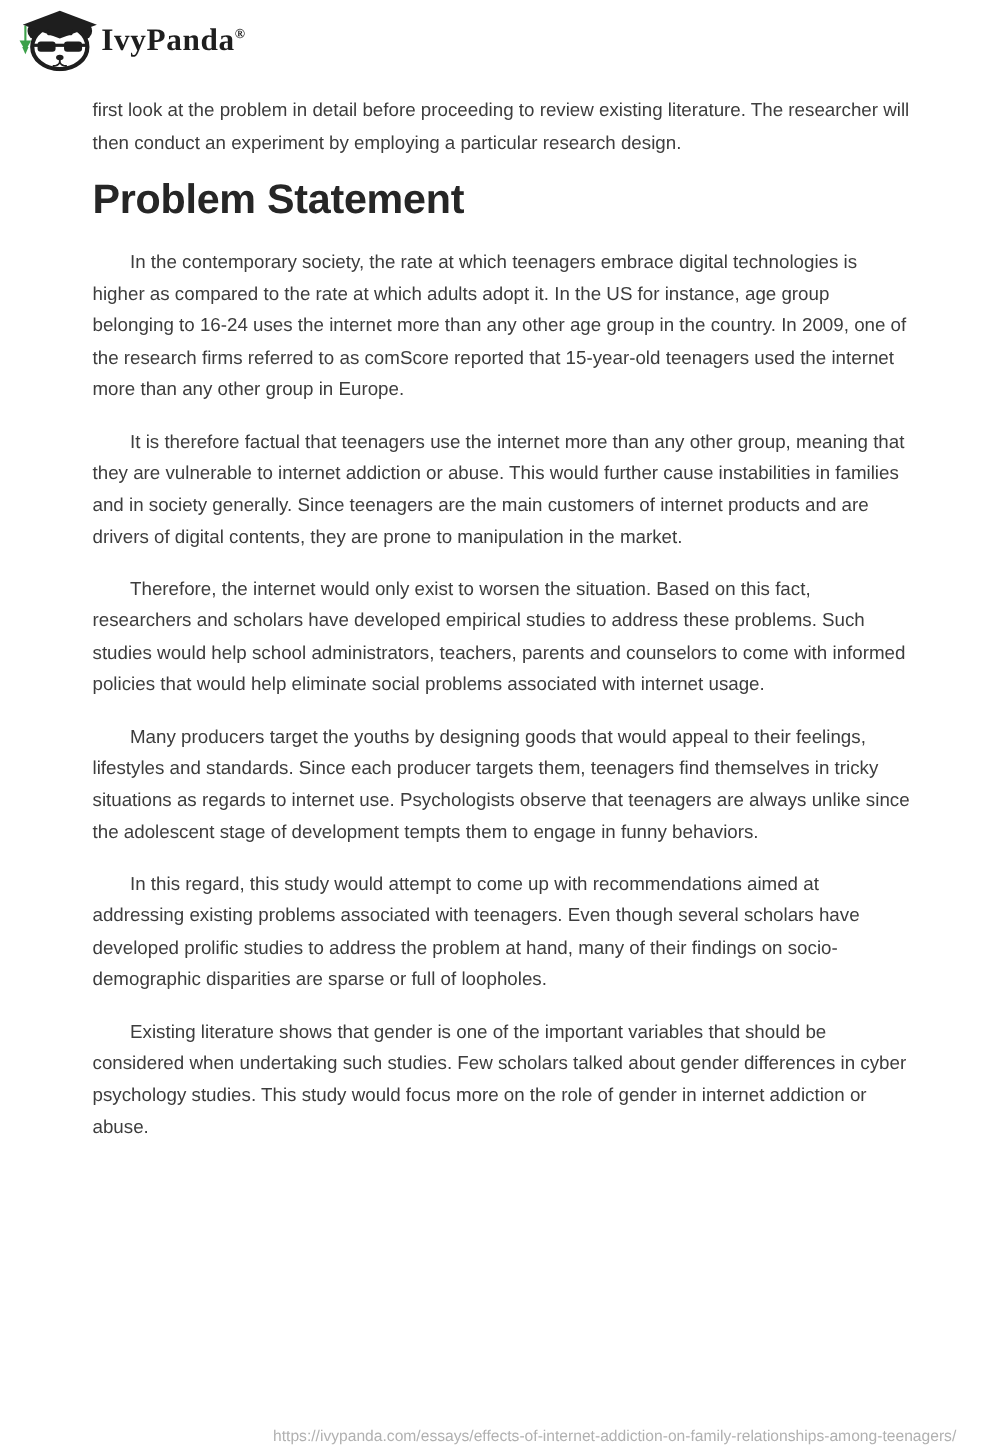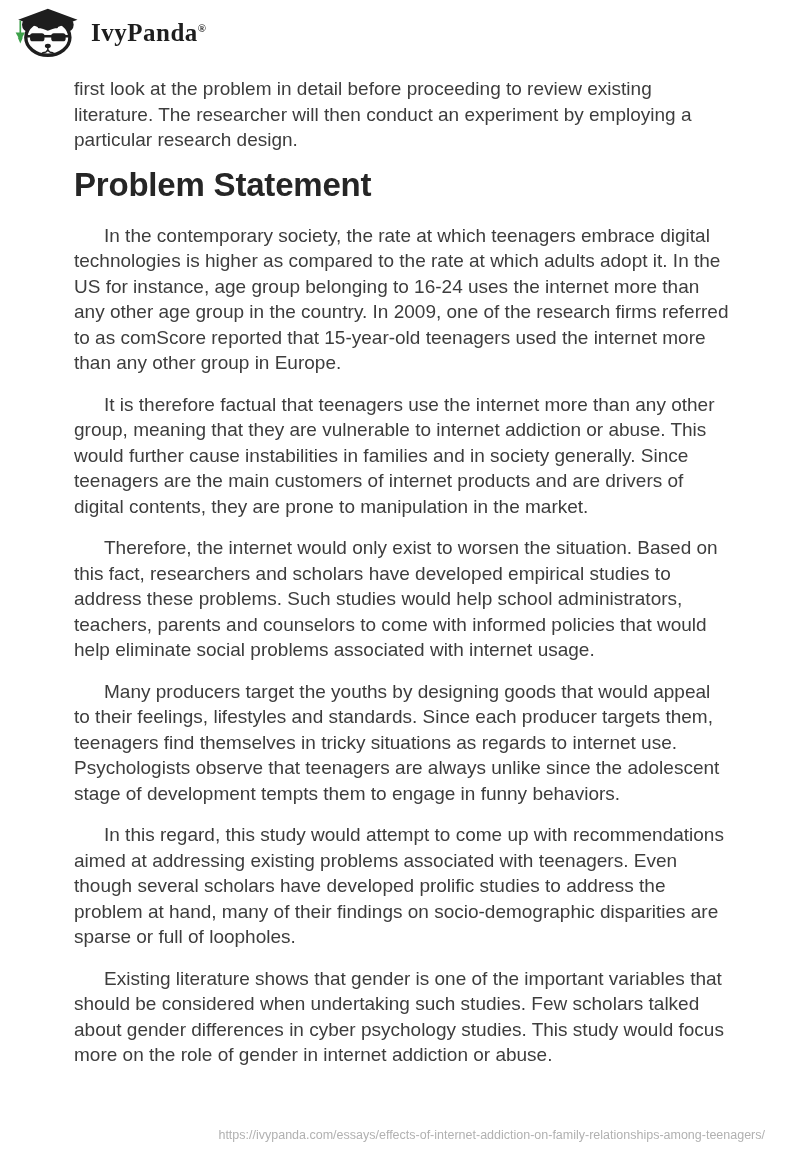--- a/index.html
+++ b/index.html
@@ -24,21 +24,20 @@
   .logo {
     display: flex;
     align-items: center;
   }
   .logo-icon { width: 68px; height: 50px; display: block; }
   .logo-text {
     font-family: "Liberation Serif", serif;
     font-weight: bold;
     font-size: 25px;
     color: #1e1e1e;
-    margin-left: 10px;
     letter-spacing: 0.5px;
     line-height: 1;
   }
   .logo-text sup {
     font-size: 11px;
     vertical-align: super;
     font-weight: bold;
   }
   .doc-title {
     padding-top: 9px;
@@ -47,40 +46,40 @@
     text-align: right;
     max-width: 460px;
     line-height: 1.35;
   }
   
   .content {
     padding: 10px 72px 0 74px;
   }
   .content p {
     width: 655px;
-    font-size: 19px;
+    font-size: 15px;
     line-height: 25.5px;
     color: #3d3d3d;
     text-indent: 30px;
     margin: 0 0 16px 0;
   }
   .content p.lead { text-indent: 0; }
   .content h1 {
     font-size: 33px;
     line-height: 32px;
     font-weight: bold;
     color: #262626;
     margin: 16px 0 22px 0;
     letter-spacing: -0.2px;
   }
   
   .footer {
     position: absolute;
     right: 35px;
-    bottom: 18px;
+    bottom: 4px;
     font-size: 12.5px;
     color: #b1b1b1;
   }
 </style>
 </head>
 <body>
 
 <div class="page">
 
   <header class="header">

